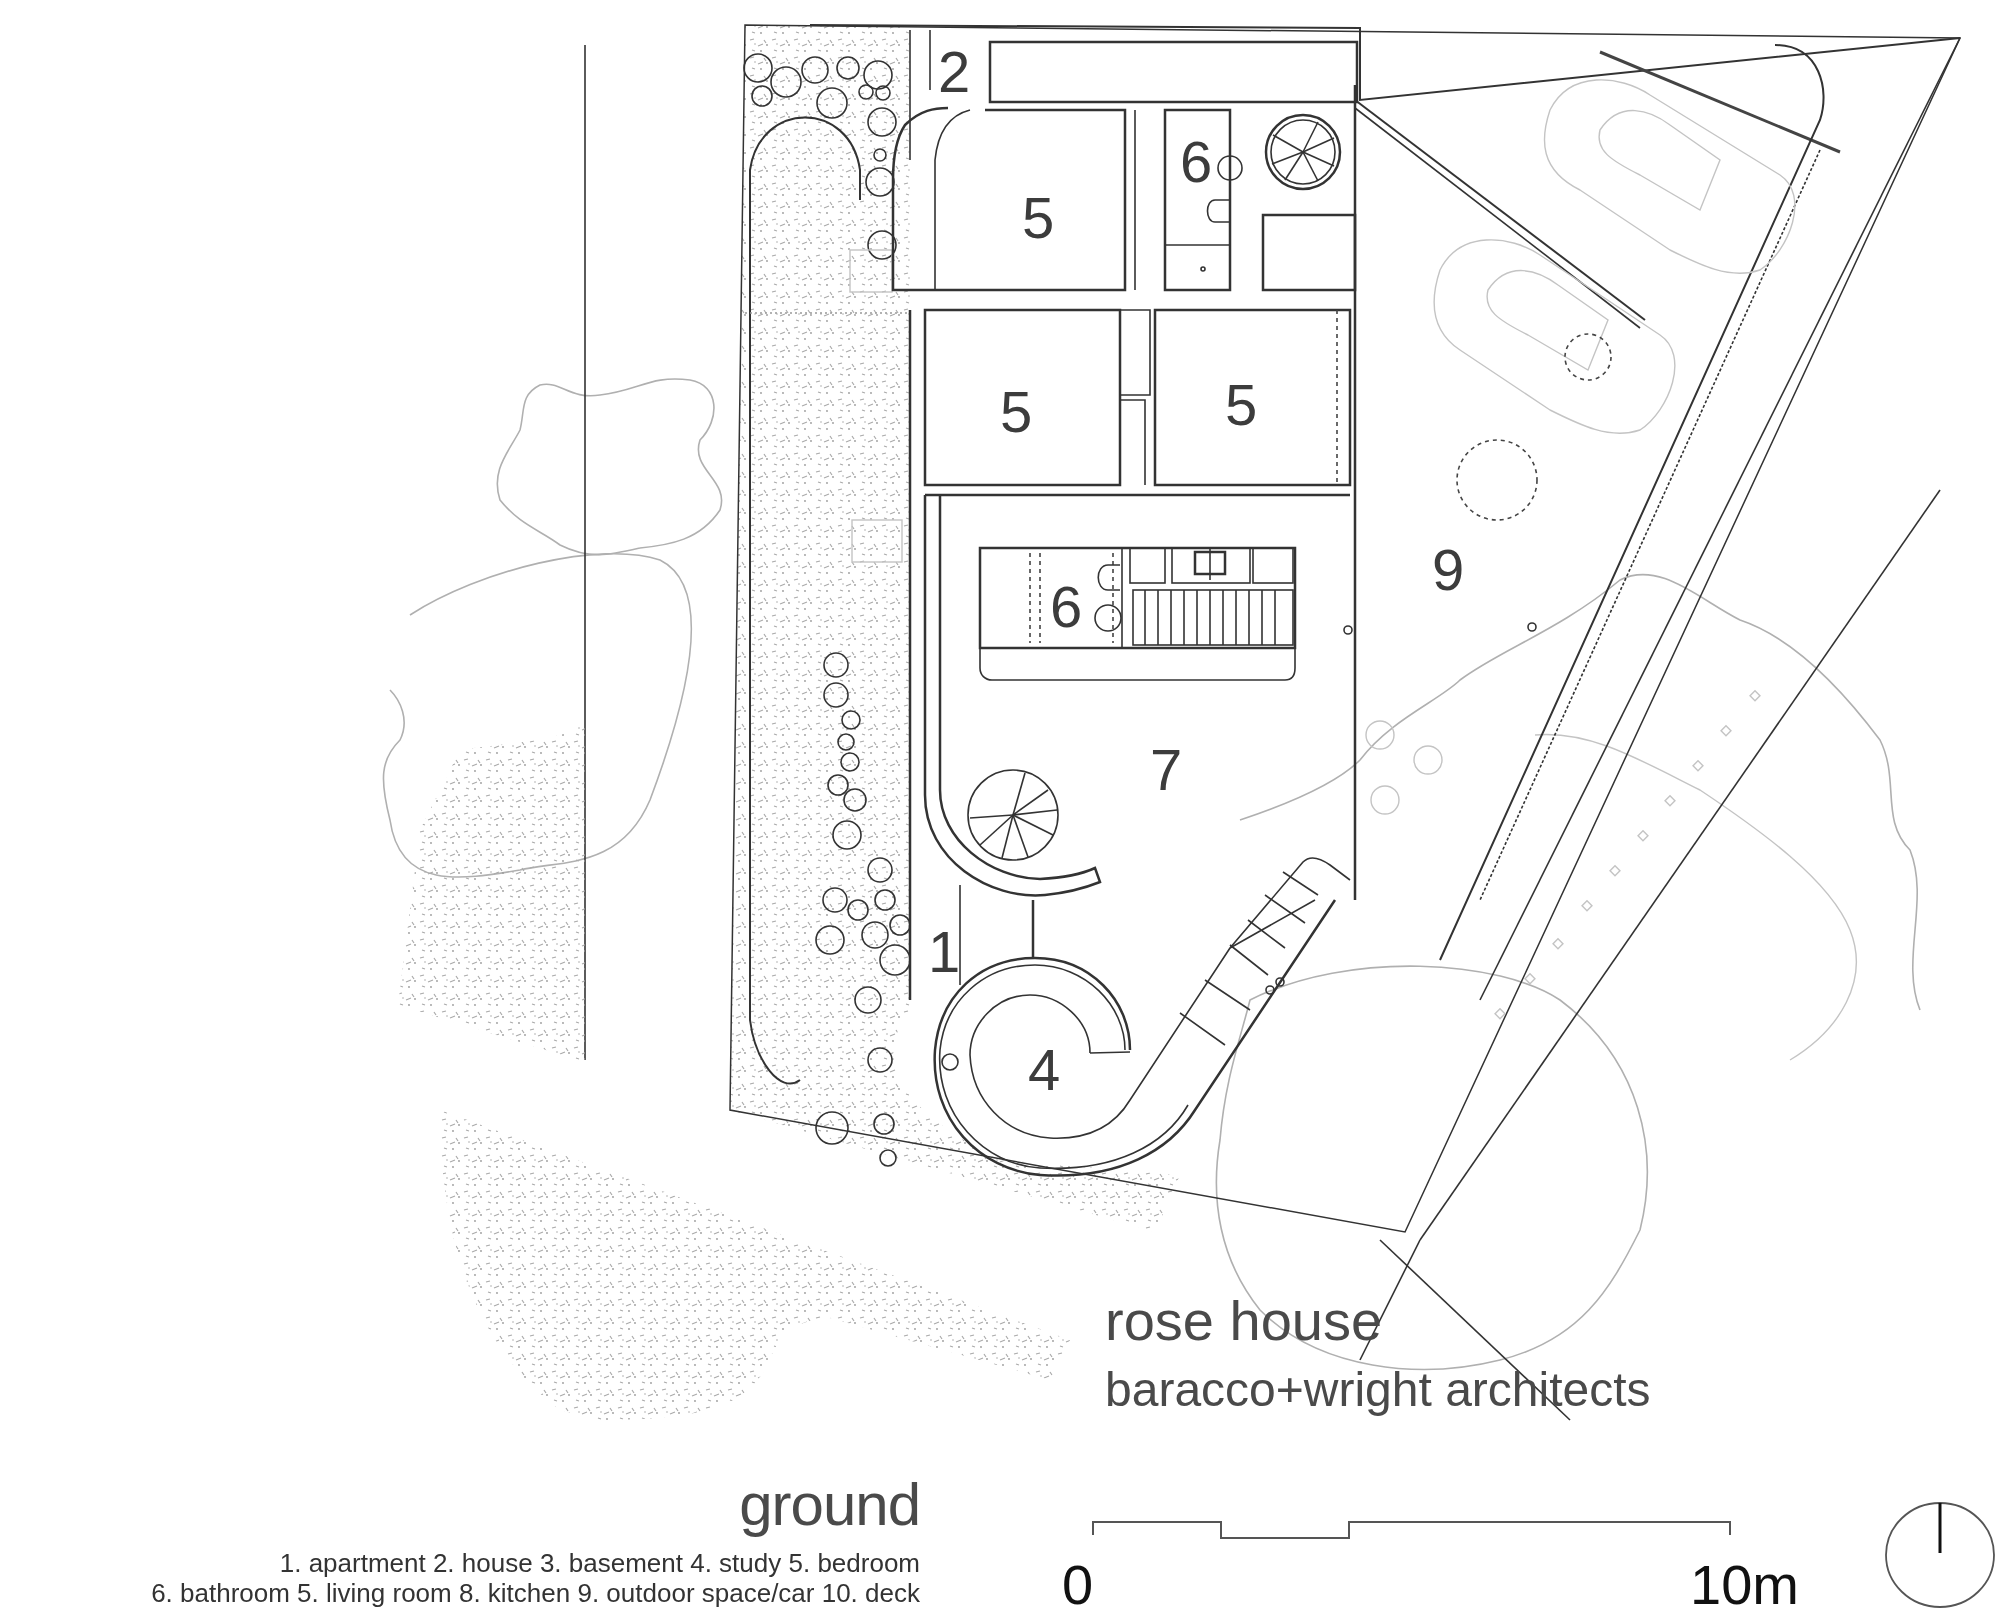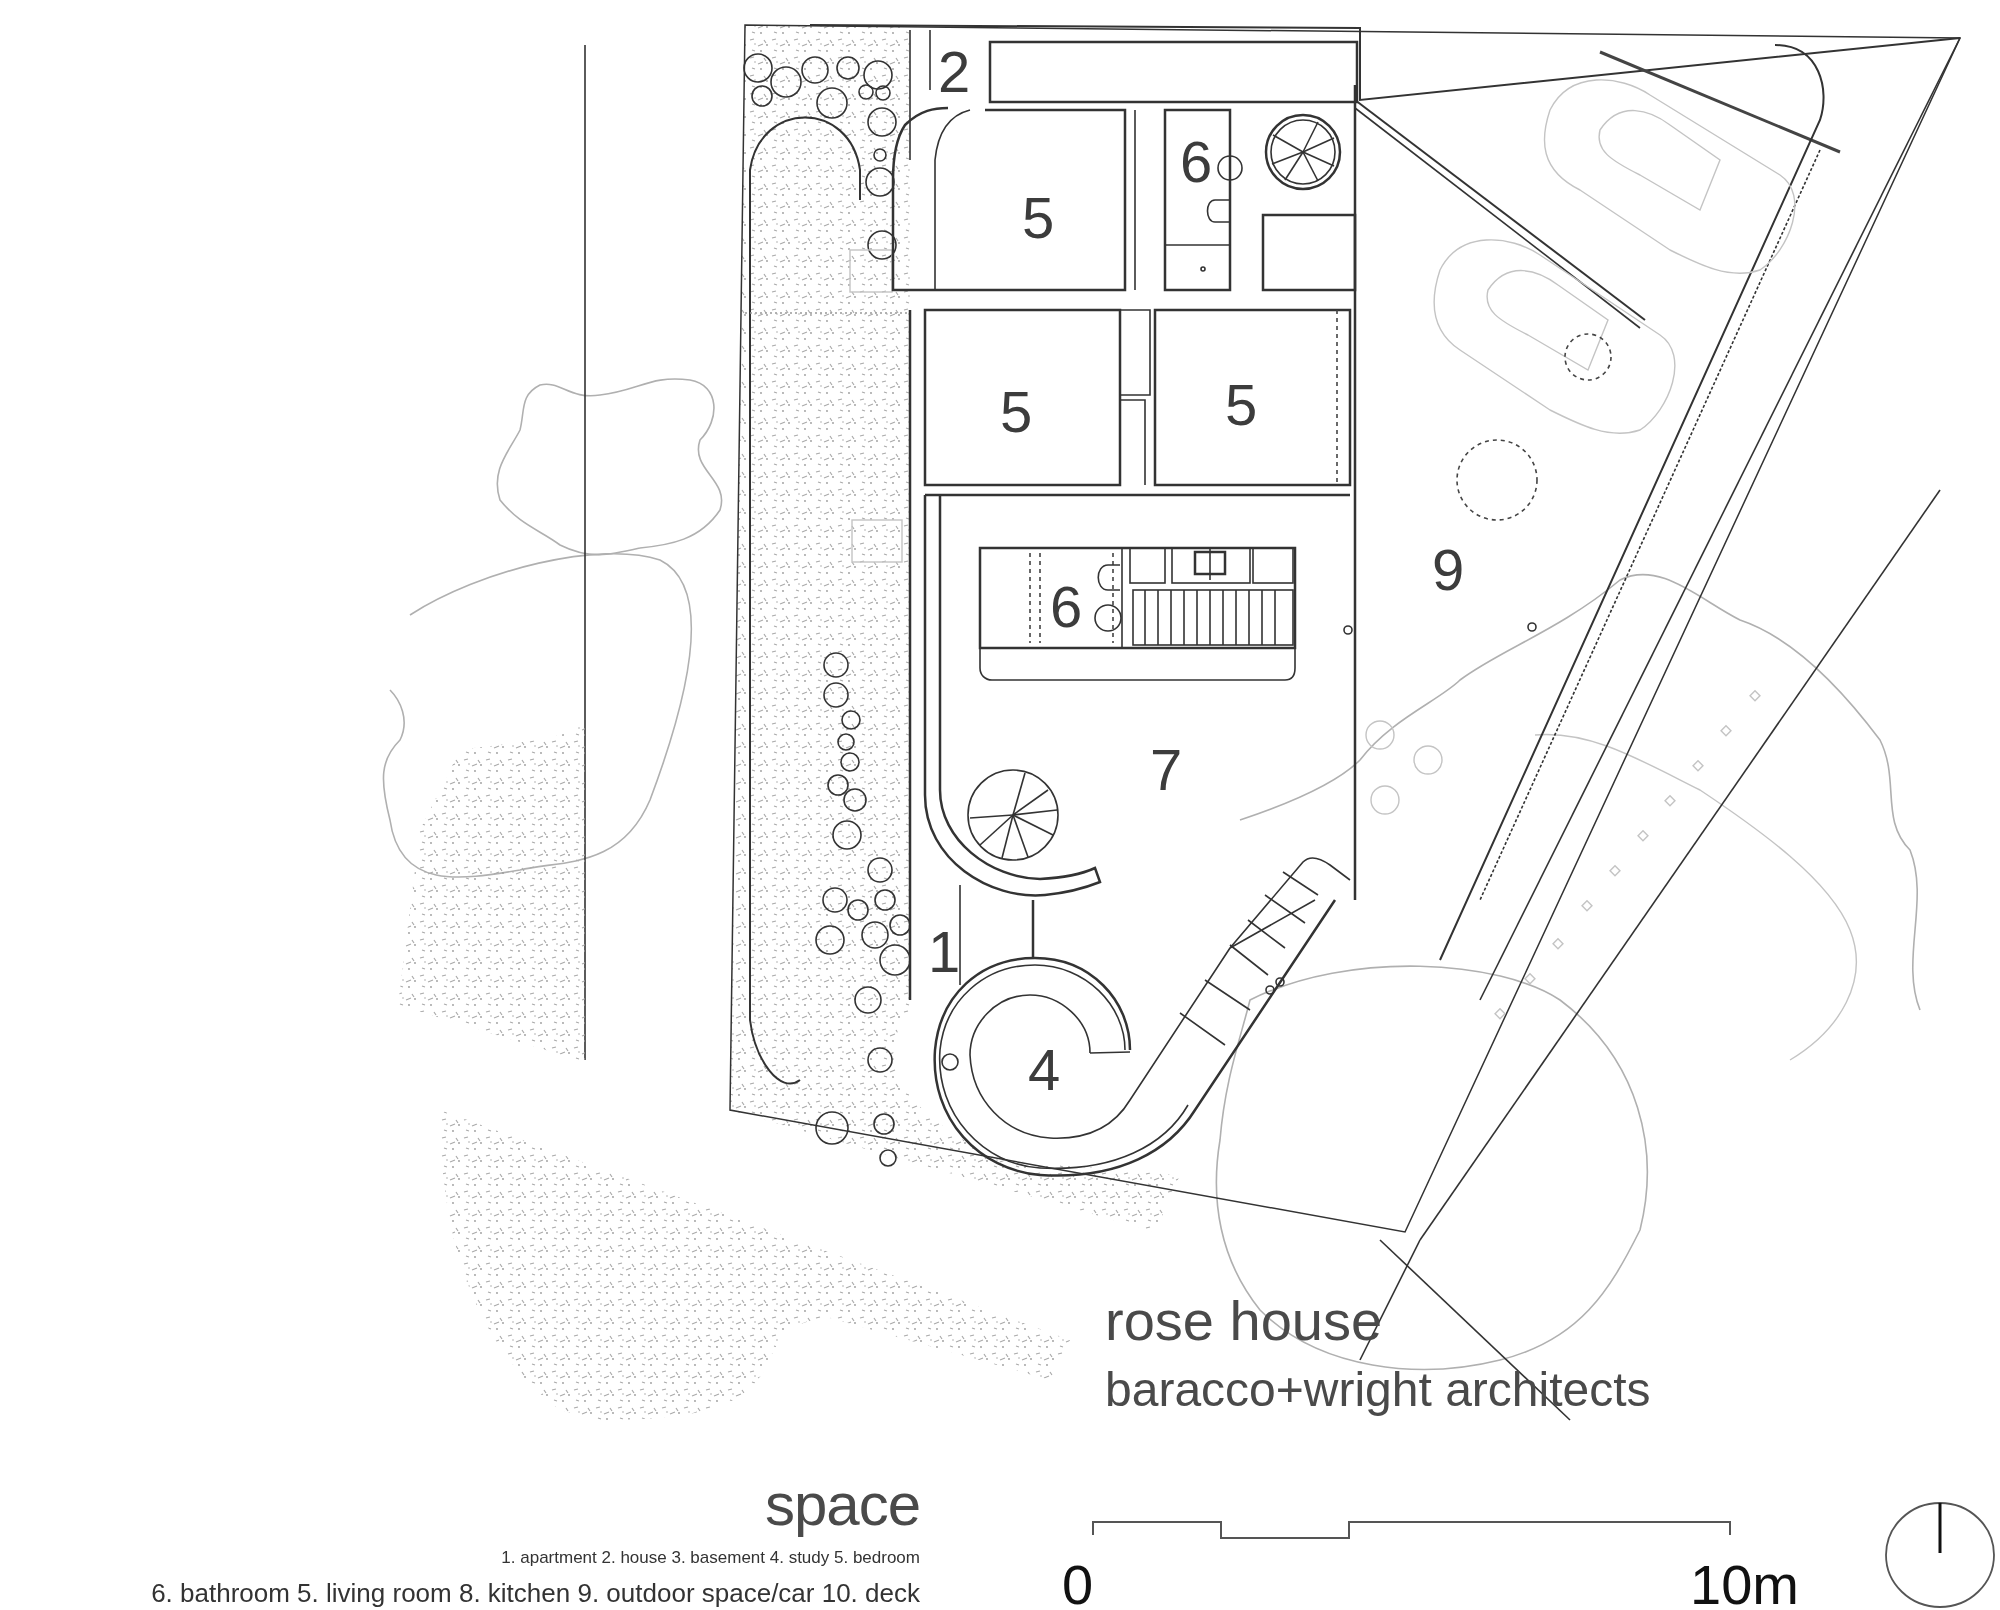--- a/index.html
+++ b/index.html
@@ -10,21 +10,21 @@
   .thin { fill:none; stroke:#333; stroke-width:1.6; }
   .grey { fill:none; stroke:#b0b0b0; stroke-width:1.6; }
   .lgrey { fill:none; stroke:#c4c4c4; stroke-width:1.4; }
   .dash { fill:none; stroke:#444; stroke-width:1.6; stroke-dasharray:4 4; }
   .hatch { fill:url(#grass); stroke:none; }
   .room-num { font-family:"Liberation Sans", sans-serif; font-size:58px; fill:#3c3c3c; }
   .title-text { font-family:"Liberation Sans", sans-serif; fill:#4a4a4a; }
   .legend { position:absolute; right:1080px; text-align:right; color:#333;
             font-family:"Liberation Sans", sans-serif; white-space:nowrap; }
   .ground { top:1470px; font-size:60px; color:#4a4a4a; letter-spacing:-1px; }
-  .leg1 { top:1548px; font-size:17px; }
+  .leg1 { top:1548px; font-size:26px; }
   .leg2 { top:1578px; font-size:26px; }
   .scale-lbl { position:absolute; top:1552px; font-size:56px; color:#111;
                font-family:"Liberation Sans", sans-serif; }
 </style>
 </head>
 <body>
 
 <svg id="plan" viewBox="0 0 2000 1610" xmlns="http://www.w3.org/2000/svg">
   <defs>
     <pattern id="grass" width="22" height="18" patternUnits="userSpaceOnUse">
@@ -245,18 +245,18 @@
   <g>
     <path d="M1093 1535 V1522 H1221 V1538 H1349 V1522 H1730 V1535" fill="none" stroke="#555" stroke-width="2"></path>
   </g>
 
   <g>
     <ellipse cx="1940" cy="1555" rx="54" ry="52" fill="none" stroke="#555" stroke-width="1.8"></ellipse>
     <line x1="1940" y1="1503" x2="1940" y2="1553" stroke="#111" stroke-width="3"></line>
   </g>
 </svg>
 
-<div class="legend ground">space</div>
+<div class="legend ground">ground</div>
 <div class="legend leg1">1. apartment 2. house 3. basement 4. study 5. bedroom</div>
 <div class="legend leg2">6. bathroom 5. living room 8. kitchen 9. outdoor space/car 10. deck</div>
 
 <div class="scale-lbl" style="left:1062px;">0</div>
 <div class="scale-lbl" style="left:1690px;">10m</div>
 
 </body></html>

